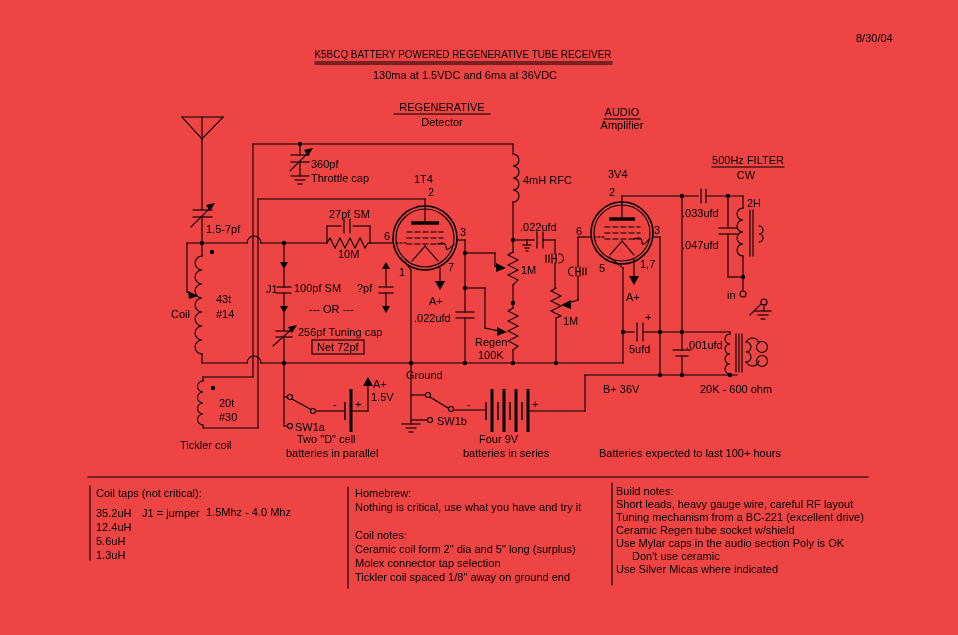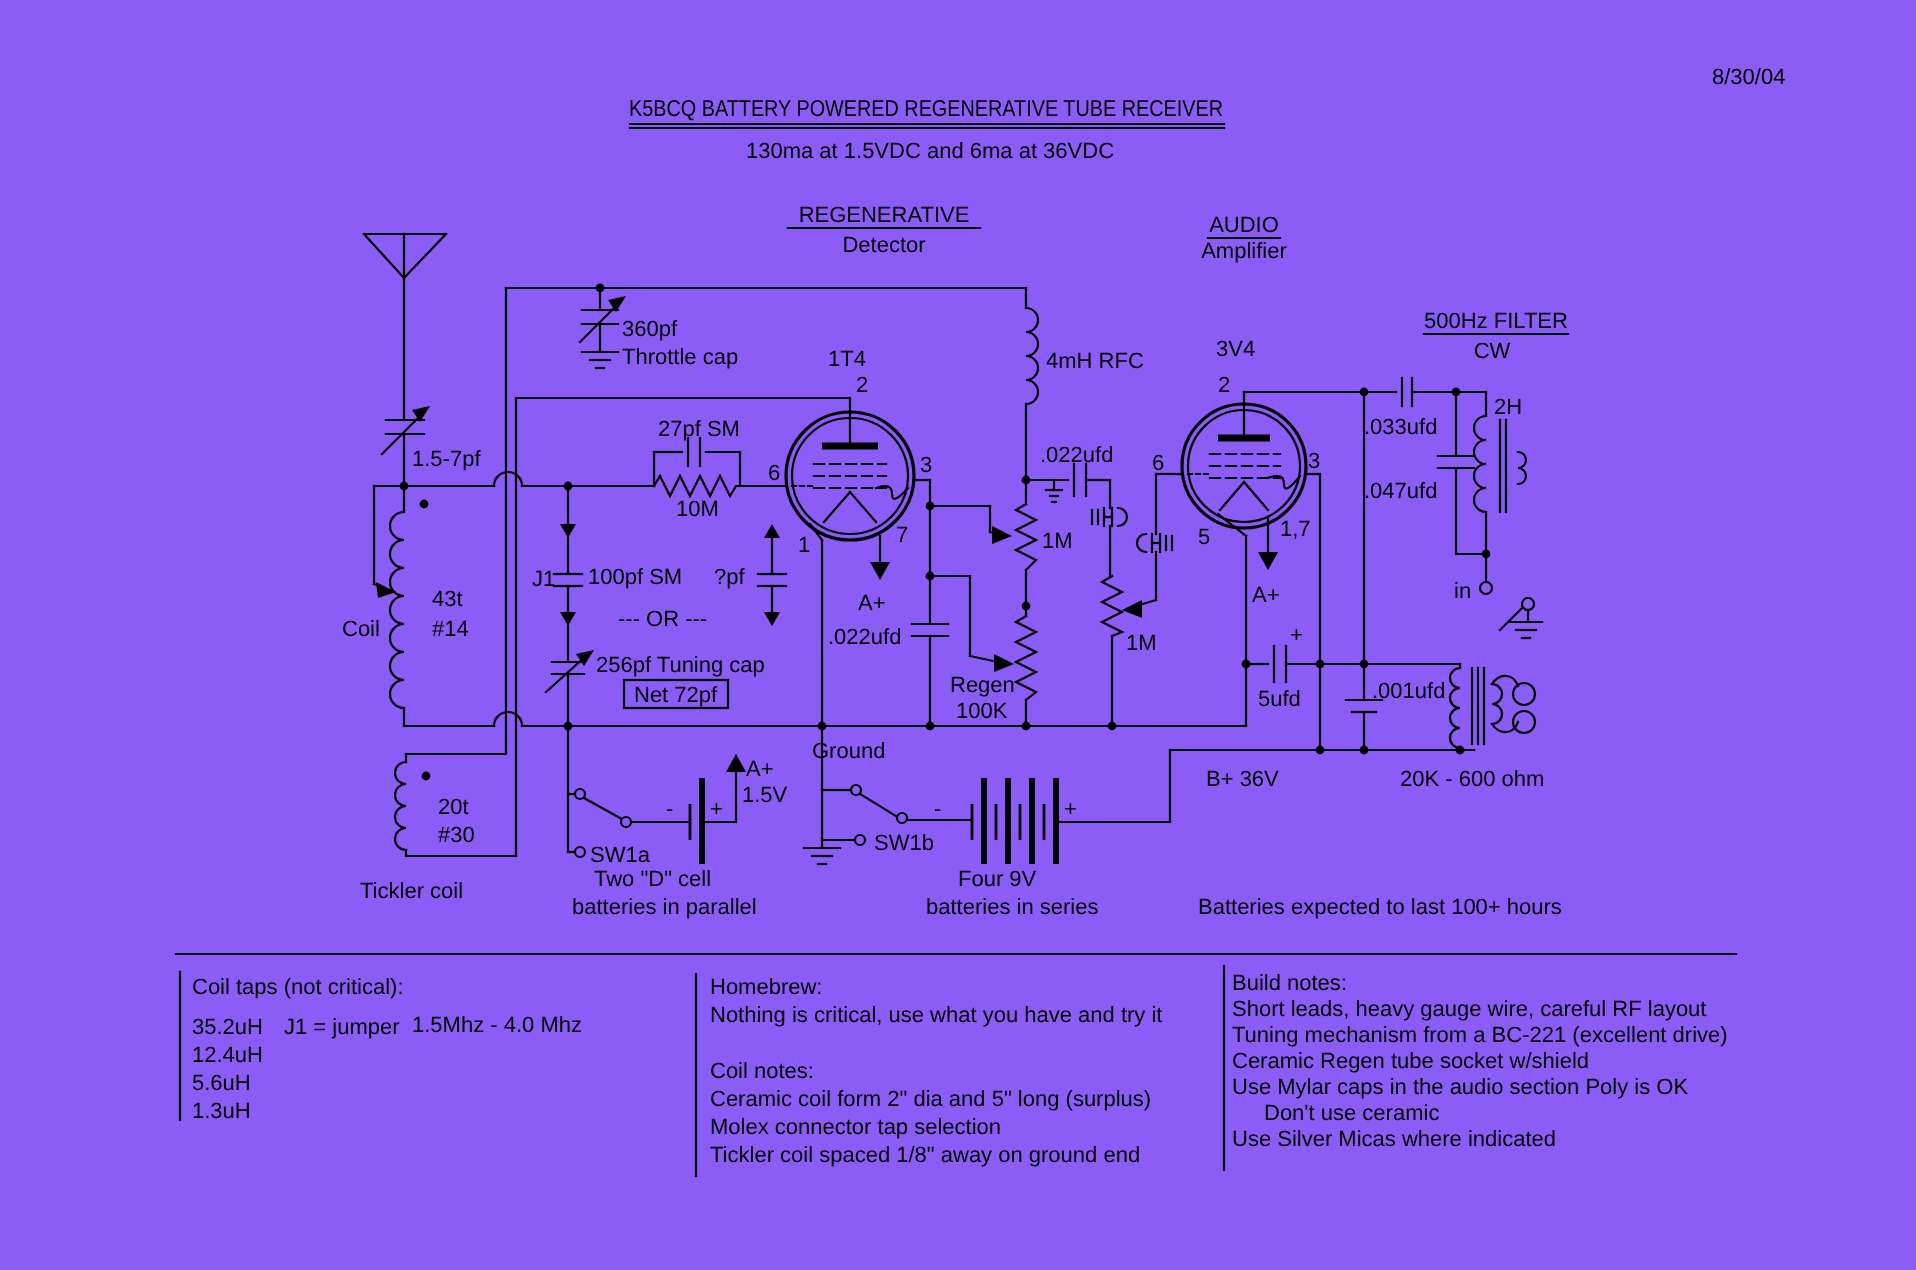--- a/index.html
+++ b/index.html
@@ -1,16 +1,16 @@
 <!DOCTYPE html>
 <html><head>
 <meta charset="utf-8">
 <style>
   html,body { margin:0; padding:0; background:#ffffff; }
-  .page { width:958px; height:635px; position:relative; background:#8b5cf6; }
+  .page { width:958px; height:635px; position:relative; background:#ef4444; }
   svg { display:block; }
   .w  { stroke:#000; stroke-width:1.1; fill:none; stroke-linecap:square; }
   .thick { stroke:#000; stroke-width:3.4; fill:none; }
   .bat-long { stroke:#000; stroke-width:3; fill:none; }
   .bat-short { stroke:#000; stroke-width:1.4; fill:none; }
   .dot { fill:#000; stroke:none; }
   .arrow { fill:#000; stroke:none; }
   .t { font-family:"Liberation Sans", sans-serif; font-size:11px; fill:#000; }
   .tt { font-family:"Liberation Sans", sans-serif; font-size:11.5px; fill:#000; }
   .dash { stroke-dasharray:5,3; }

